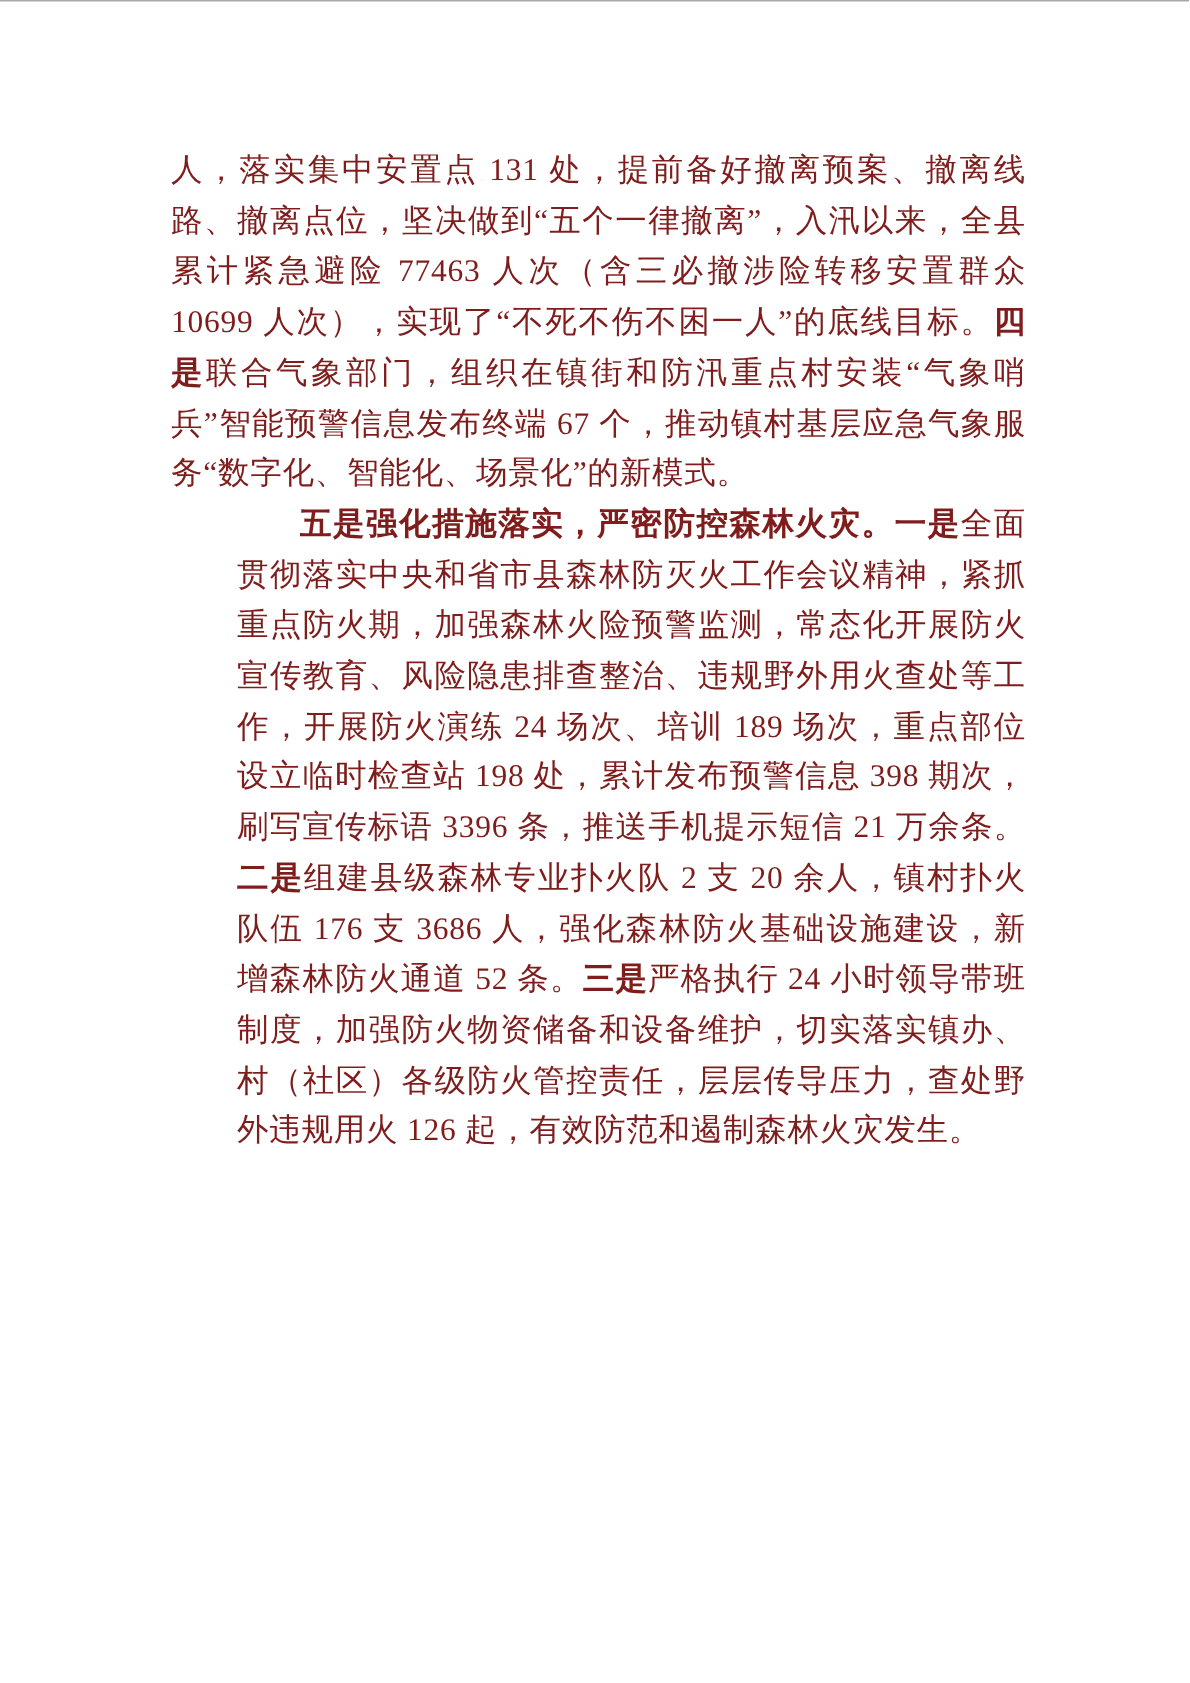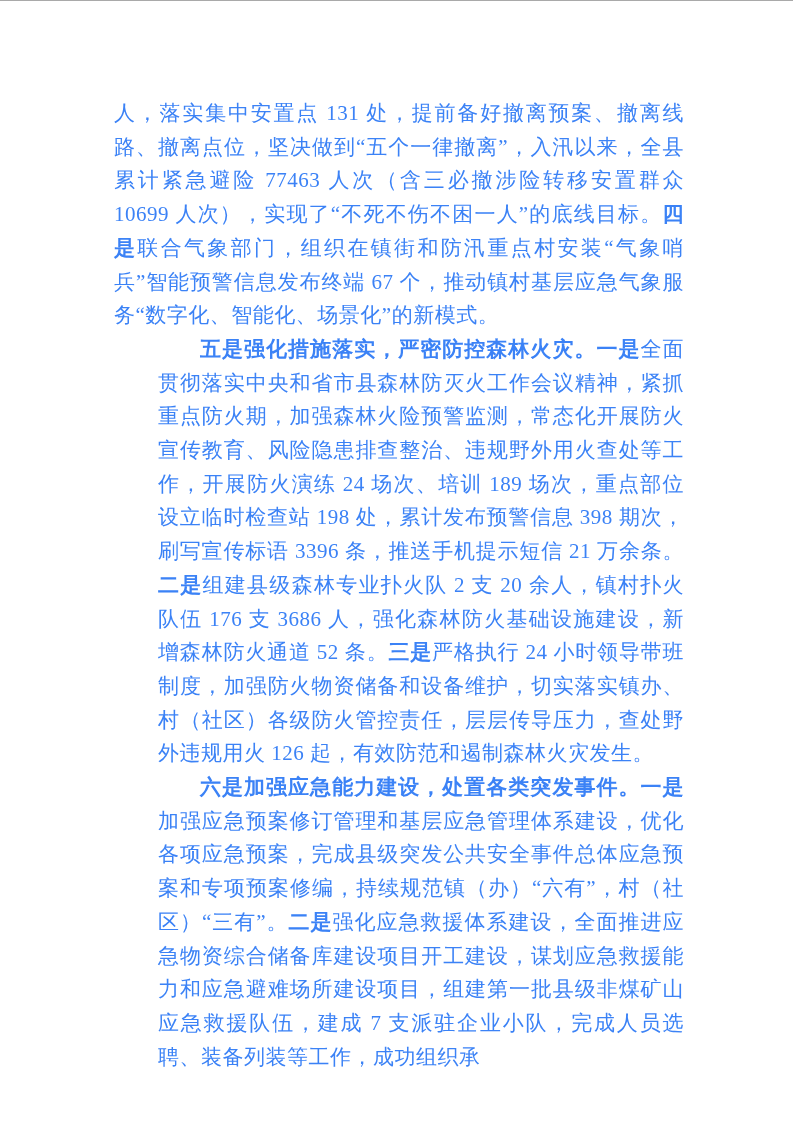--- a/index.html
+++ b/index.html
@@ -46,18 +46,17 @@
   }
   .doc-body b {
     font-weight: 700;
   }
 </style>
 </head>
 <body>
 
 <div class="page" style="background: rgb(255, 255, 255);">
   <div class="page-top-edge" style="background: rgb(169, 169, 169);"></div>
-  <div class="doc-body" id="doc-body" style="color: #3b82f6;">
+  <div class="doc-body" id="doc-body" style="color: #7f1d1d;">
       <p><span>人，落实集中安置点 131 处，提前备好撤离预案、撤离线路、撤离点位，坚决做到“五个一律撤离”，入汛以来，全县累计紧急避险 77463 人次（含三必撤涉险转移安置群众 10699 人次），实现了“不死不伤不困一人”的底线目标。</span><b>四是</b><span>联合气象部门，组织在镇街和防汛重点村安装“气象哨兵”智能预警信息发布终端 67 个，推动镇村基层应急气象服务“数字化、智能化、场景化”的新模式。</span></p>
       <p class="indent"><b>五是强化措施落实，严密防控森林火灾。一是</b><span>全面贯彻落实中央和省市县森林防灭火工作会议精神，紧抓重点防火期，加强森林火险预警监测，常态化开展防火宣传教育、风险隐患排查整治、违规野外用火查处等工作，开展防火演练 24 场次、培训 189 场次，重点部位设立临时检查站 198 处，累计发布预警信息 398 期次，刷写宣传标语 3396 条，推送手机提示短信 21 万余条。</span><b>二是</b><span>组建县级森林专业扑火队 2 支 20 余人，镇村扑火队伍 176 支 3686 人，强化森林防火基础设施建设，新增森林防火通道 52 条。</span><b>三是</b><span>严格执行 24 小时领导带班制度，加强防火物资储备和设备维护，切实落实镇办、村（社区）各级防火管控责任，层层传导压力，查处野外违规用火 126 起，有效防范和遏制森林火灾发生。</span></p>
-      <p class="indent"><b>六是加强应急能力建设，处置各类突发事件。一是</b><span>加强应急预案修订管理和基层应急管理体系建设，优化各项应急预案，完成县级突发公共安全事件总体应急预案和专项预案修编，持续规范镇（办）“六有”，村（社区）“三有”。</span><b>二是</b><span>强化应急救援体系建设，全面推进应急物资综合储备库建设项目开工建设，谋划应急救援能力和应急避难场所建设项目，组建第一批县级非煤矿山应急救援队伍，建成 7 支派驻企业小队，完成人员选聘、装备列装等工作，成功组织承</span></p>
     </div>
 </div>
 
 </body></html>

